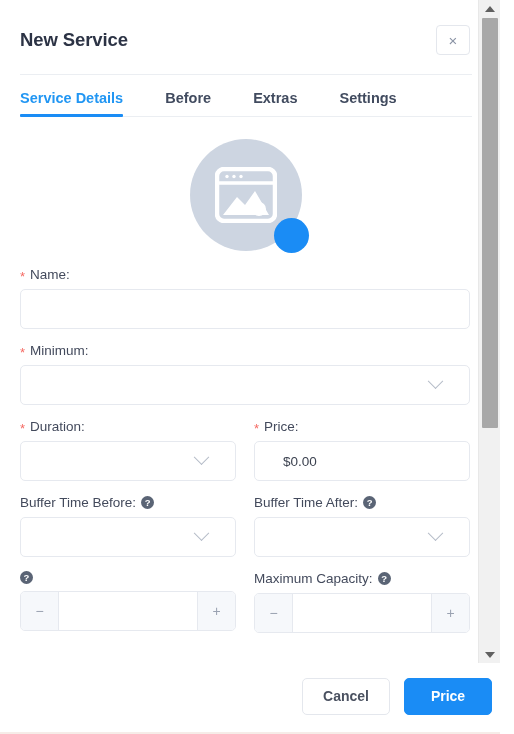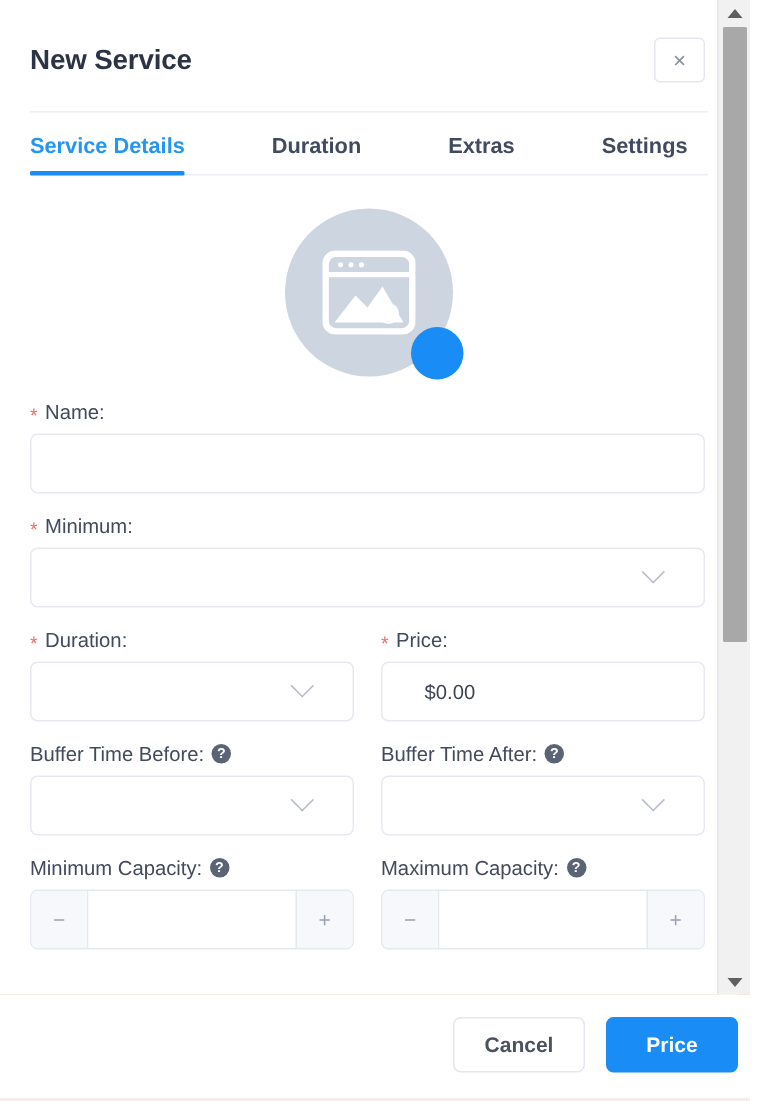--- a/index.html
+++ b/index.html
@@ -71,21 +71,21 @@
     margin: 12px 20px 0 20px;
   }
 
   
   .tabs {
     display: flex;
     align-items: flex-end;
     margin: 0 20px;
     height: 42px;
     border-bottom: 1px solid #ebeef2;
-    gap: 16px;
+    gap: 0;
   }
   .tab {
     position: relative;
     font-size: 14.5px;
     font-weight: bold;
     color: #414b5f;
     padding: 0 0 10px 0;
     margin-right: 42px;
     cursor: pointer;
     white-space: nowrap;
@@ -316,21 +316,21 @@
       <div class="modal-header">
         <div class="modal-title">New Service</div>
         <div class="close-btn">
           <span class="x-glyph">×</span>
         </div>
       </div>
       <div class="header-divider"></div>
 
       <div class="tabs">
         <div class="tab active">Service Details</div>
-        <div class="tab">Duration</div>
+        <div class="tab">Before</div>
         <div class="tab">Extras</div>
         <div class="tab">Settings</div>
       </div>
 
       <div class="avatar-wrap">
         <div class="avatar">
           <div class="avatar-circle">
             <svg width="62" height="56" viewBox="0 0 62 56">
               <rect x="2" y="2" width="58" height="52" rx="7" ry="7" fill="none" stroke="#ffffff" stroke-width="4.5"></rect>
               <line x1="4" y1="16" x2="58" y2="16" stroke="#ffffff" stroke-width="3.5"></line>
@@ -405,21 +405,20 @@
             <div class="select">
               <span></span>
               <span class="chev"></span>
             </div>
           </div>
         </div>
 
         <div class="row">
           <div class="field">
             <div class="field-label">
-              <span>Minimum Capacity:</span>
               <span class="help-icon">?</span>
             </div>
             <div class="stepper">
               <div class="stepper-btn minus">−</div>
               <div class="stepper-input"></div>
               <div class="stepper-btn plus">+</div>
             </div>
           </div>
           <div class="field">
             <div class="field-label">

